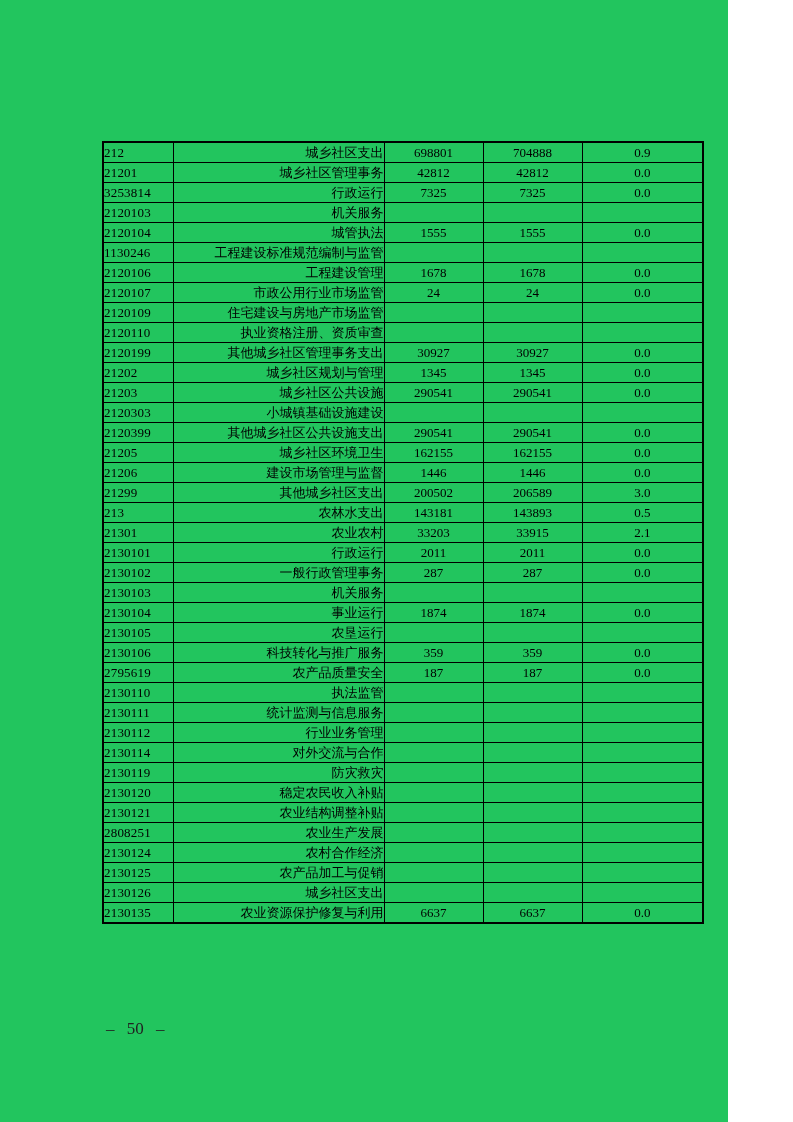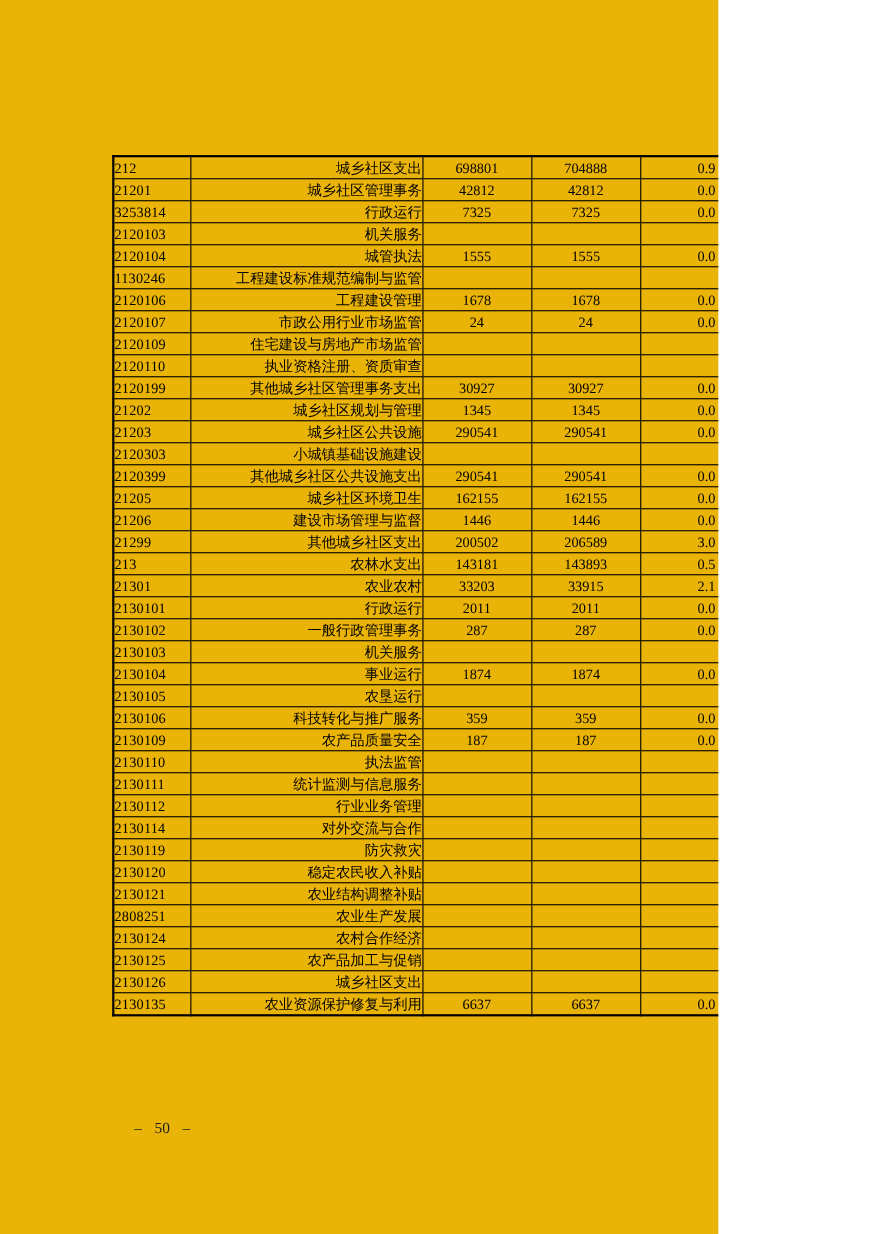--- a/index.html
+++ b/index.html
@@ -2,23 +2,23 @@
 <html><head>
 <meta charset="utf-8">
 <style>
   html, body {
     margin: 0;
     padding: 0;
     background: #ffffff;
   }
   .page {
     position: relative;
-    width: 653px;
+    width: 728px;
     height: 1122px;
-    background: #eab308;
+    background: #22c55e;
     font-family: "Liberation Serif", "DejaVu Serif", serif;
     color: #000000;
     overflow: hidden;
   }
   table.budget {
     position: absolute;
     left: 102px;
     top: 141px;
     width: 600px;
     border-collapse: collapse;
@@ -48,23 +48,23 @@
   }
   td.cell-name.indent-0 { text-indent: 0; }
   td.cell-name.indent-1 { text-indent: 26px; }
   td.cell-name.indent-2 { text-indent: 39px; }
   td.cell-num {
     text-align: center;
     font-size: 14px;
   }
   .page-number {
     position: absolute;
-    left: 122px;
+    left: 106px;
     top: 1019px;
-    font-size: 14px;
+    font-size: 17px;
     word-spacing: 8px;
     color: #222222;
   }
 </style>
 </head>
 <body>
 
 <div class="page">
 
   <table class="budget">
@@ -253,21 +253,21 @@
         <td class="cell-num"></td>
       </tr>
         <tr>
         <td class="cell-code">2130106</td>
         <td class="cell-name indent-2">科技转化与推广服务</td>
         <td class="cell-num">359</td>
         <td class="cell-num">359</td>
         <td class="cell-num">0.0</td>
       </tr>
         <tr>
-        <td class="cell-code">2130109</td>
+        <td class="cell-code">2795619</td>
         <td class="cell-name indent-2">农产品质量安全</td>
         <td class="cell-num">187</td>
         <td class="cell-num">187</td>
         <td class="cell-num">0.0</td>
       </tr>
         <tr>
         <td class="cell-code">2130110</td>
         <td class="cell-name indent-2">执法监管</td>
         <td class="cell-num"></td>
         <td class="cell-num"></td>

